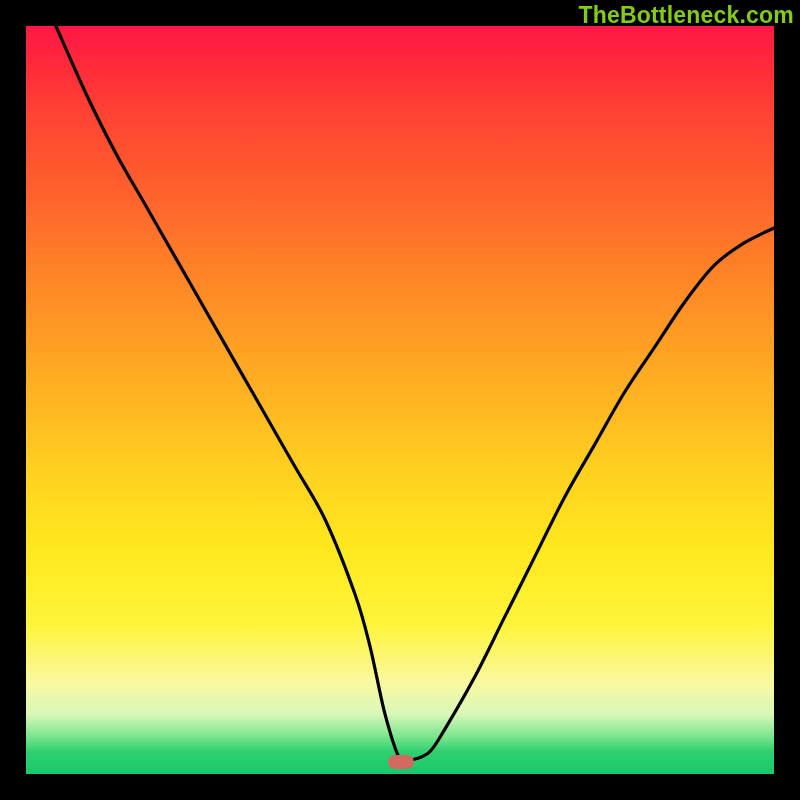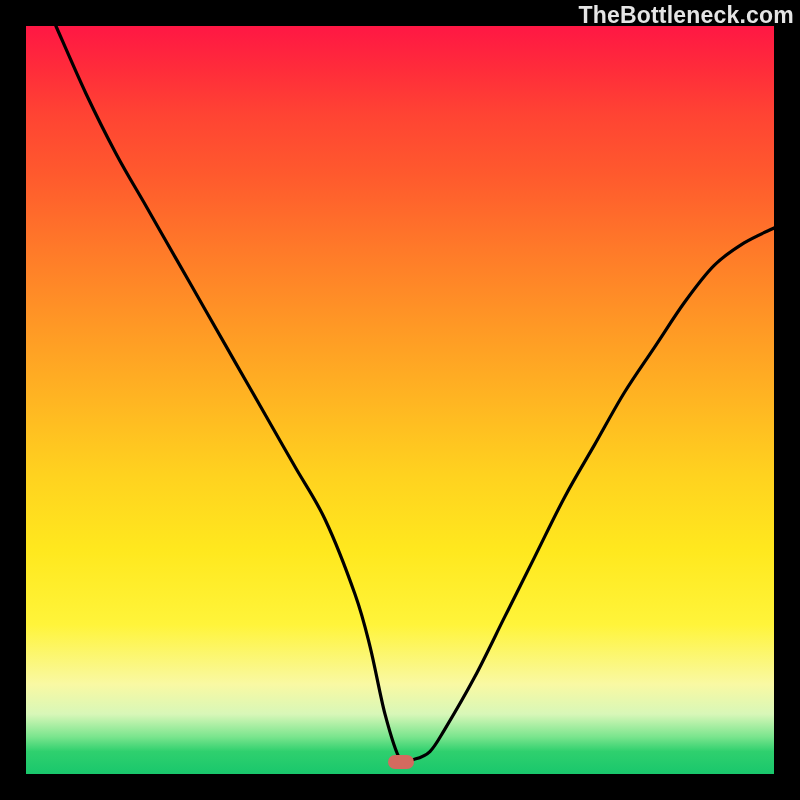--- a/index.html
+++ b/index.html
@@ -39,21 +39,21 @@
       #d8f7b8 92%,
       #7be58e 95%,
       #2fd06e 97%,
       #19c76c 100%
     );
   }
   .watermark {
     position: absolute;
     top: 2px;
     right: 6px;
-    color: #e5e5e5;
+    color: #84cc16;
     font-size: 23px;
     font-weight: 600;
     letter-spacing: 0.2px;
     user-select: none;
   }
   svg.curve {
     position: absolute;
     left: 0;
     top: 0;
     width: 748px;

